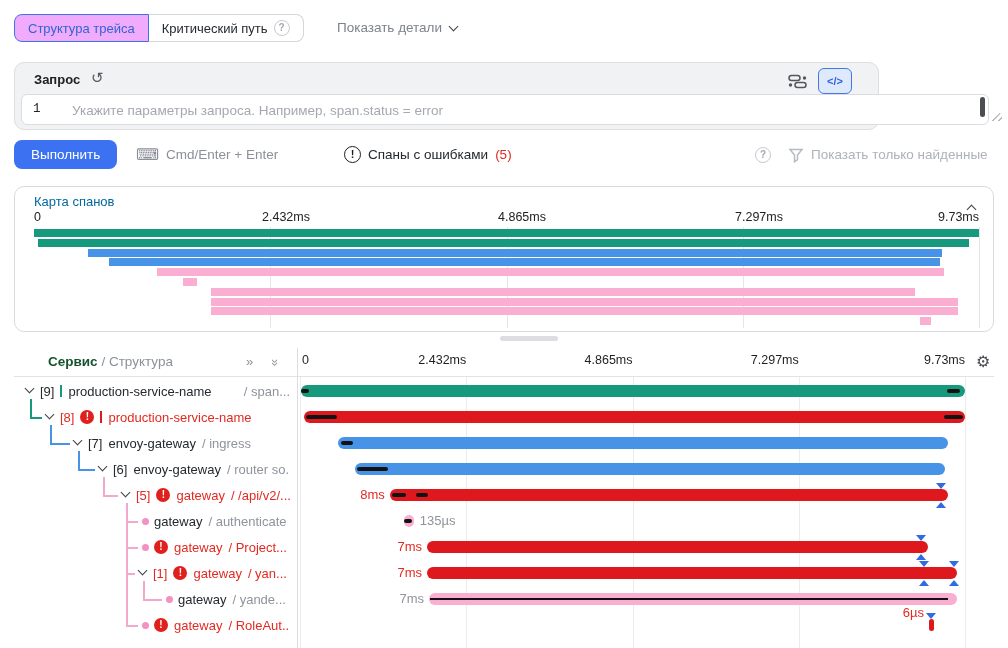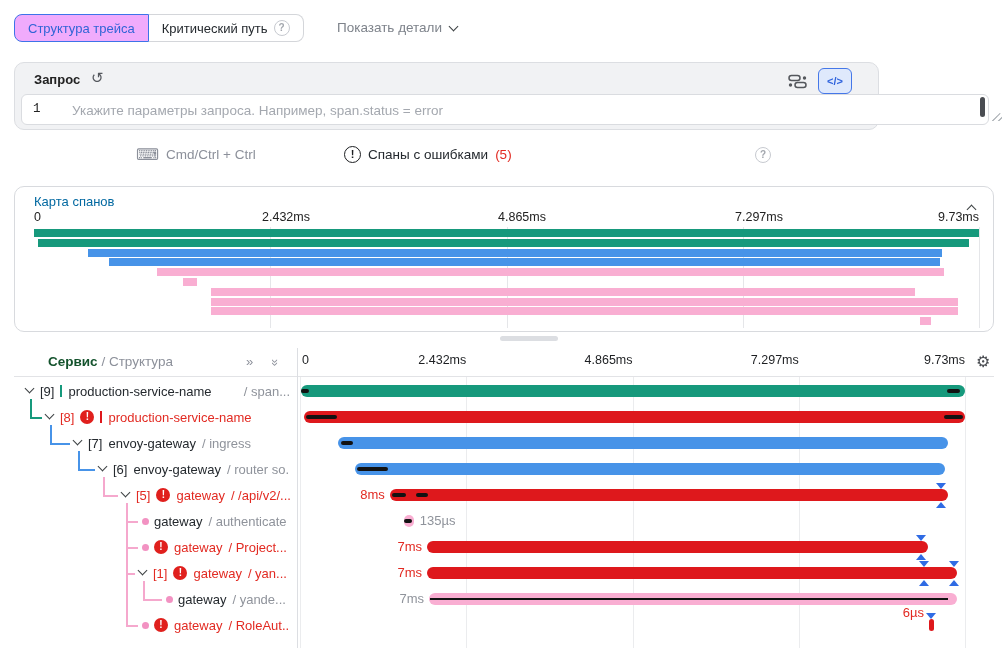--- a/index.html
+++ b/index.html
@@ -145,31 +145,38 @@
       <span class="placeholder">Укажите параметры запроса. Например, span.status = error</span>
       <span class="vthumb"></span>
       <span class="resize">
           <i></i>
           <i></i>
         </span>
     </div>
   </div>
 
   <div class="actions">
+    <button class="runbtn">Выполнить</button>
     <div class="agrp gray" style="left:136px">
       <span style="font-size:16px">⌨</span>
-      <span>Cmd/Ctrl + Ctrl</span>
+      <span>Cmd/Enter + Enter</span>
     </div>
     <div class="agrp" style="left:344px">
       <span class="warnc">!</span>
       <span>Спаны с ошибками</span>
       <span class="redtxt">(5)</span>
     </div>
     <div class="agrp" style="left:755px">
       <span class="qmark">?</span>
+    </div>
+    <div class="agrp" style="left:788px; color:#aeb2ba">
+      <svg class="funnel" width="16" height="16" viewBox="0 0 16 16">
+        <path d="M2 2.5 h12 l-4.5 5.5 v4.5 l-3 2.2 v-6.7 z" fill="none" stroke-width="1.5"></path>
+      </svg>
+      <span>Показать только найденные</span>
     </div>
   </div>
 
   <div class="mpanel">
     <div class="mtitle">Карта спанов</div>
     <div class="mcollapse"><span class="chev"></span></div>
     <div id="mm-ticks">
         <div class="mtick" style="left: 19px;">0</div>
         <div class="mtick" style="left: 247px;">2.432ms</div>
         <div class="mtick" style="left: 483px;">4.865ms</div>

